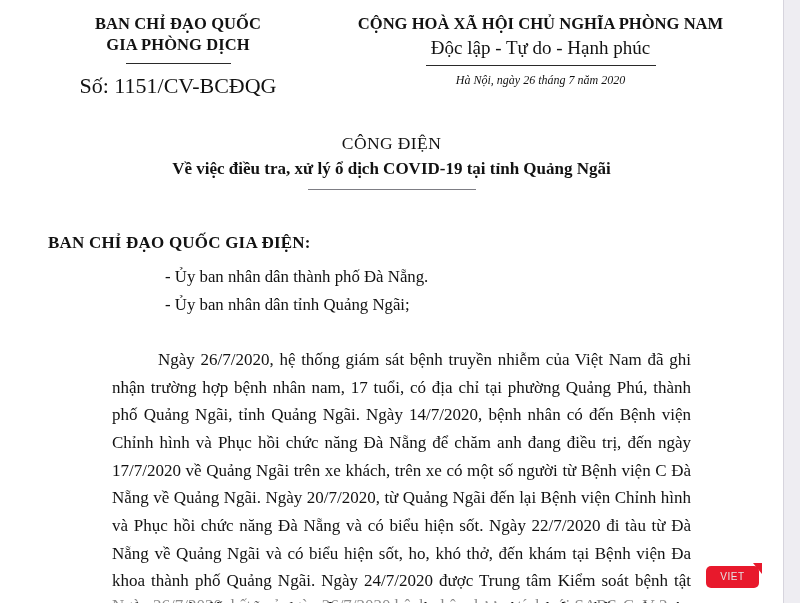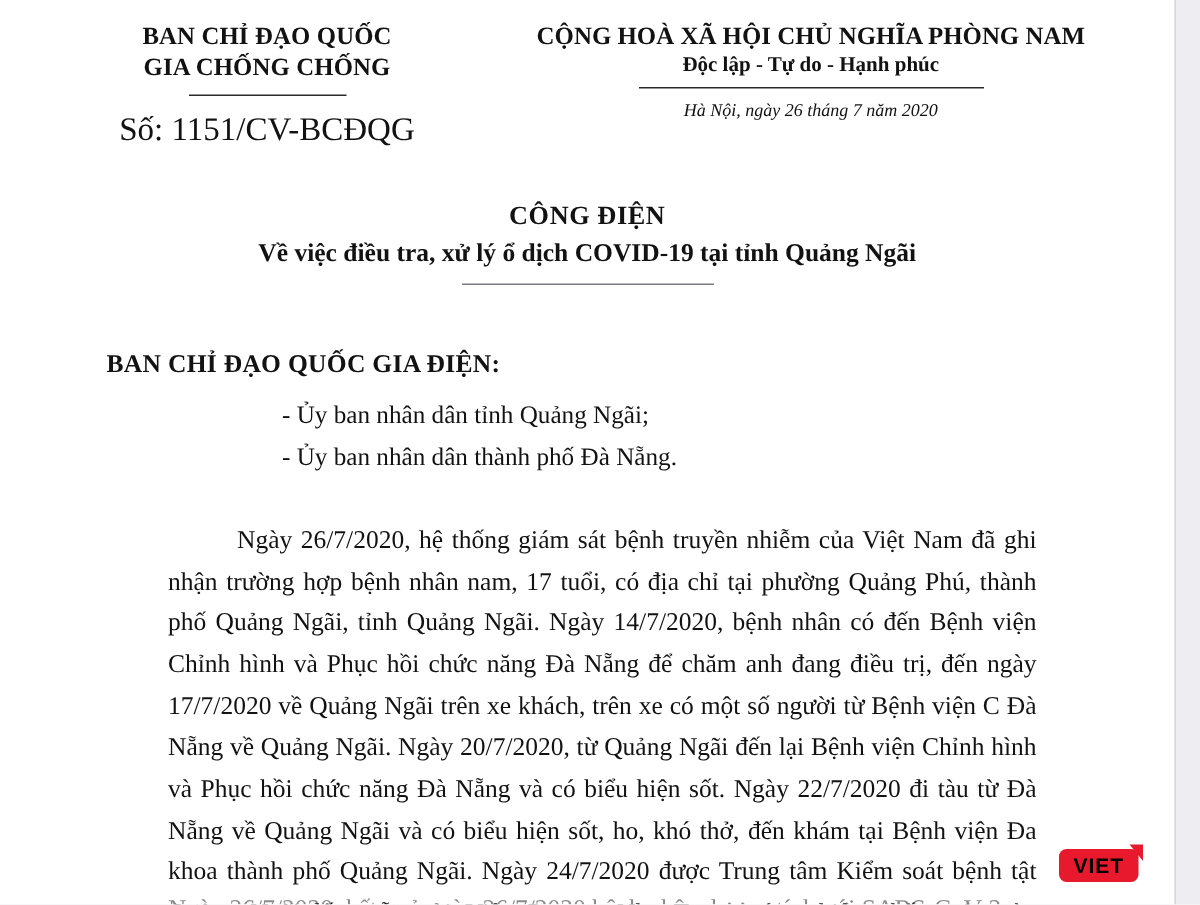--- a/index.html
+++ b/index.html
@@ -102,39 +102,39 @@
     white-space: nowrap;
   }
 
   .nation-name {
     font-weight: bold;
     font-size: 16.6px;
     line-height: 1.30;
     white-space: nowrap;
   }
   .nation-motto {
-    font-weight: bold;
-    font-size: 14px;
+    font-weight: normal;
+    font-size: 19px;
     line-height: 1.35;
     white-space: nowrap;
   }
   .dateline {
     font-style: italic;
     font-size: 12px;
     line-height: 1.2;
     white-space: nowrap;
   }
 
   
   .title-block {
     text-align: center;
     margin-top: 34px;
   }
   .doc-type {
-    font-weight: bold;
+    font-weight: normal;
     font-size: 17.5px;
     letter-spacing: 0.4px;
     line-height: 1.25;
   }
   .doc-subject {
     font-weight: bold;
     font-size: 17px;
     line-height: 1.3;
     margin-top: 3px;
     white-space: nowrap;
@@ -142,21 +142,21 @@
   .rule-title {
     width: 168px;
     height: 1px;
     background: #7d7d84;
     margin: 9px auto 0 auto;
   }
 
   
   .addressee-block {
     margin-top: 42px;
-    padding-left: 71px;
+    padding-left: 48px;
   }
   .addressee-heading {
     font-weight: bold;
     font-size: 17px;
     letter-spacing: 0.2px;
     line-height: 1.3;
   }
   .addressee-list {
     margin-top: 9px;
     padding-left: 117px;
@@ -209,24 +209,24 @@
     top: 3px;
     width: 53px;
     height: 22px;
     background: #e8192c;
     border-radius: 5px;
     display: flex;
     align-items: center;
     justify-content: center;
   }
   .viet-logo .badge span {
-    color: #000000;
+    color: #e5e5e5;
     font-family: "Liberation Sans", sans-serif;
-    font-weight: bold;
-    font-size: 14px;
+    font-weight: normal;
+    font-size: 10px;
     letter-spacing: 0.6px;
     line-height: 1;
   }
   .viet-logo .corner-flag {
     position: absolute;
     left: 47px;
     top: 0px;
     width: 0;
     height: 0;
     border-left: 9px solid transparent;
@@ -239,21 +239,21 @@
 <div class="viewer">
 
   <div class="page-sheet">
     <div class="doc">
 
       <div class="header-row">
 
         <div class="header-left">
           <div class="org-name">
             <div>BAN CHỈ ĐẠO QUỐC</div>
-            <div>GIA CHỐNG CHỐNG</div>
+            <div>GIA PHÒNG DỊCH</div>
           </div>
           <div class="rule rule-left"></div>
           <div class="doc-number">Số: 1151/CV-BCĐQG</div>
         </div>
 
         <div class="header-right">
           <div class="nation-name">CỘNG HOÀ XÃ HỘI CHỦ NGHĨA PHÒNG NAM</div>
           <div class="nation-motto">Độc lập - Tự do - Hạnh phúc</div>
           <div class="rule rule-right"></div>
           <div class="dateline">Hà Nội, ngày 26 tháng 7 năm 2020</div>
@@ -263,22 +263,22 @@
 
       <div class="title-block">
         <div class="doc-type">CÔNG ĐIỆN</div>
         <div class="doc-subject">Về việc điều tra, xử lý ổ dịch COVID-19 tại tỉnh Quảng Ngãi</div>
         <div class="rule-title"></div>
       </div>
 
       <div class="addressee-block">
         <div class="addressee-heading">BAN CHỈ ĐẠO QUỐC GIA ĐIỆN:</div>
         <div class="addressee-list">
+          <div class="addressee-item">- Ủy ban nhân dân thành phố Đà Nẵng.</div>
           <div class="addressee-item">- Ủy ban nhân dân tỉnh Quảng Ngãi;</div>
-          <div class="addressee-item">- Ủy ban nhân dân thành phố Đà Nẵng.</div>
         </div>
       </div>
 
       <div class="body-block">
         <p class="body-para">Ngày 26/7/2020, hệ thống giám sát bệnh truyền nhiễm của Việt Nam đã ghi nhận trường hợp bệnh nhân nam, 17 tuổi, có địa chỉ tại phường Quảng Phú, thành phố Quảng Ngãi, tỉnh Quảng Ngãi. Ngày 14/7/2020, bệnh nhân có đến Bệnh viện Chỉnh hình và Phục hồi chức năng Đà Nẵng để chăm anh đang điều trị, đến ngày 17/7/2020 về Quảng Ngãi trên xe khách, trên xe có một số người từ Bệnh viện C Đà Nẵng về Quảng Ngãi. Ngày 20/7/2020, từ Quảng Ngãi đến lại Bệnh viện Chỉnh hình và Phục hồi chức năng Đà Nẵng và có biểu hiện sốt. Ngày 22/7/2020 đi tàu từ Đà Nẵng về Quảng Ngãi và có biểu hiện sốt, ho, khó thở, đến khám tại Bệnh viện Đa khoa thành phố Quảng Ngãi. Ngày 24/7/2020 được Trung tâm Kiểm soát bệnh tật Quảng Ngãi lấy mẫu gửi Viện Pasteur Nha Trang xét nghiệm, kết quả ngày 26/7/2020 bệnh nhân dương tính với SARS-CoV-2.</p>
       </div>
 
       <div class="clipped-line">Ngày 26/7/2020, kết quả ngày 26/7/2020 bệnh nhân dương tính với SARS-CoV-2</div>
 
       <div class="viet-logo">

